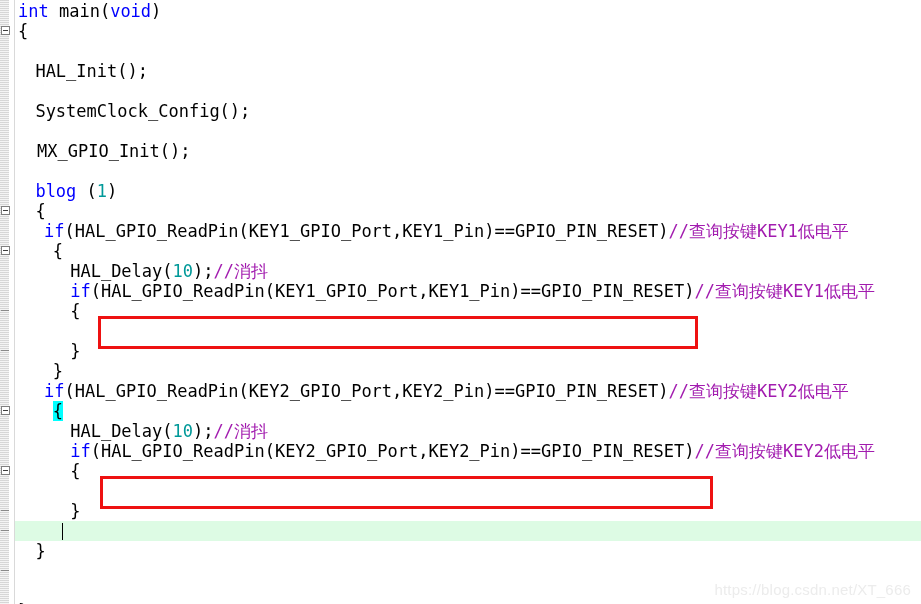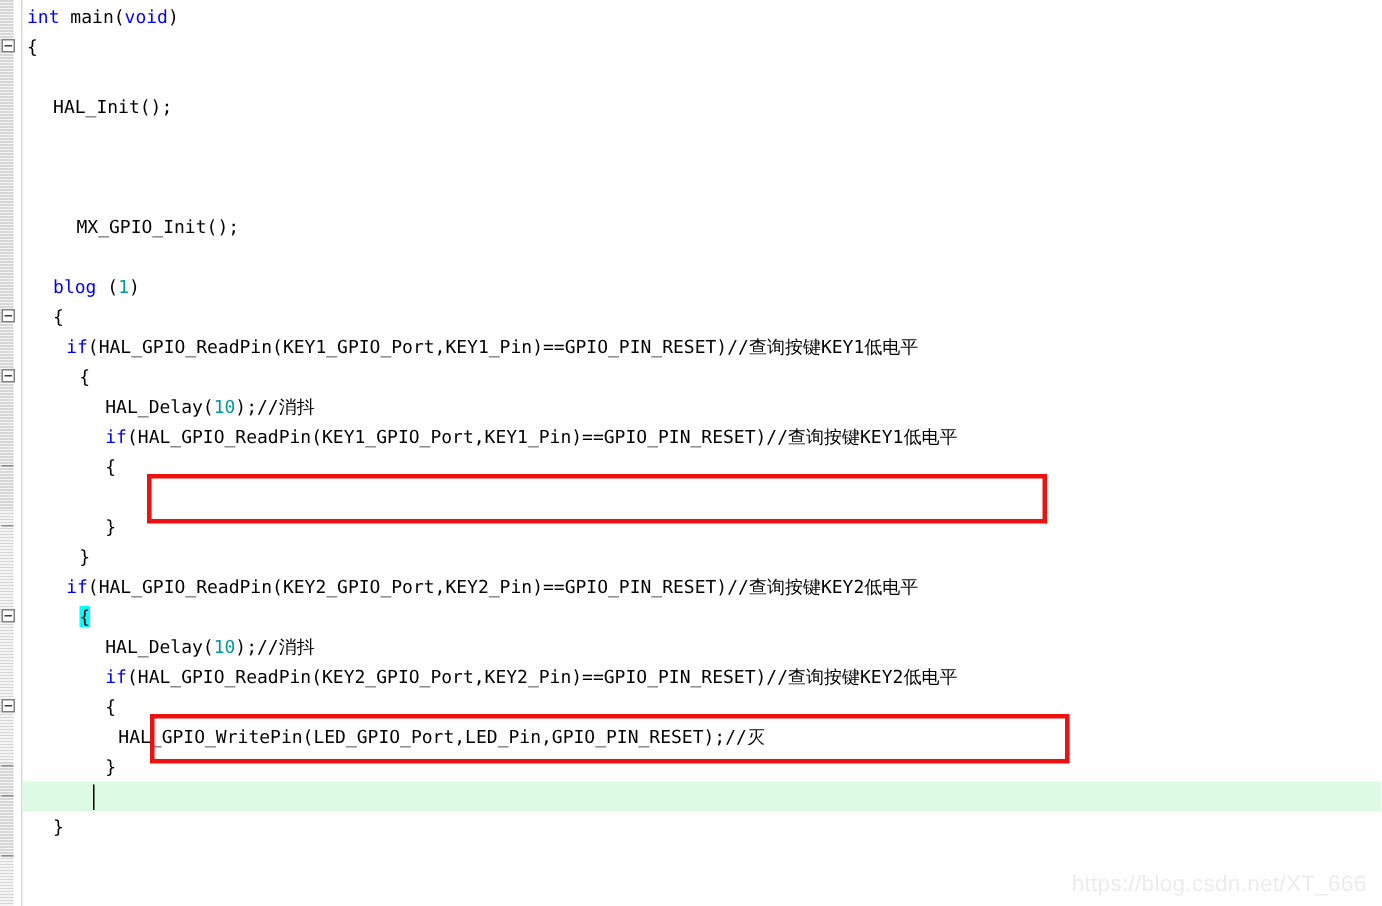--- a/index.html
+++ b/index.html
@@ -83,37 +83,37 @@
     z-index: 2;
   }
 
   .line {
     position: absolute;
     left: 0;
     height: 20px;
     line-height: 20px;
     white-space: pre;
     font-family: "DejaVu Sans Mono", "Liberation Mono", monospace;
-    font-size: 12px;
+    font-size: 17px;
     color: #000000;
   }
 
   .current-line-bg {
     position: absolute;
     left: 15px;
     width: 906px;
     height: 20px;
     background: #ddfbe4;
     z-index: 1;
   }
 
   
   .kw   { color: #0000ff; }
   .num  { color: #009999; }
-  .cmt  { color: #000000; margin-top: 21px; }
+  .cmt  { color: #a21caf; margin-top: 21px; }
   .plain{ color: #000000; }
   .brace-match {
     background: #00ffff;
     color: #000000;
   }
 
   
   .caret {
     position: absolute;
     width: 1px;
@@ -152,38 +152,38 @@
 
   <div class="gutter"></div>
   <div class="gutter-rule"></div>
 
   <div class="code-layer" id="code-layer">
       <div class="line" style="top: 1px; left: 18px;"><span class="kw">int</span><span class="plain"> main(</span><span class="kw">void</span><span class="plain">)</span></div>
       <div class="line" style="top: 21px; left: 18px;"><span class="plain">{</span></div>
       <div class="line" style="top: 41px; left: 18px;"></div>
       <div class="line" style="top: 61px; left: 35.4px;"><span class="plain">HAL_Init();</span></div>
       <div class="line" style="top: 81px; left: 18px;"></div>
+      <div class="line" style="top: 101px; left: 35.4px;"><span class="plain">SystemClock_Config();</span></div>
       <div class="line" style="top: 121px; left: 18px;"></div>
-      <div class="line" style="top: 141px; left: 51px;"><span class="plain">MX_GPIO_Init();</span></div>
+      <div class="line" style="top: 141px; left: 37px;"><span class="plain">MX_GPIO_Init();</span></div>
       <div class="line" style="top: 161px; left: 18px;"></div>
       <div class="line" style="top: 181px; left: 35.4px;"><span class="kw">blog</span><span class="plain"> (</span><span class="num">1</span><span class="plain">)</span></div>
       <div class="line" style="top: 201px; left: 35.4px;"><span class="plain">{</span></div>
       <div class="line" style="top: 221px; left: 44.1px;"><span class="kw">if</span><span class="plain">(HAL_GPIO_ReadPin(KEY1_GPIO_Port,KEY1_Pin)==GPIO_PIN_RESET)</span><span class="cmt">//查询按键KEY1低电平</span></div>
       <div class="line" style="top: 241px; left: 52.8px;"><span class="plain">{</span></div>
       <div class="line" style="top: 261px; left: 70.2px;"><span class="plain">HAL_Delay(</span><span class="num">10</span><span class="plain">);</span><span class="cmt">//消抖</span></div>
       <div class="line" style="top: 281px; left: 70.2px;"><span class="kw">if</span><span class="plain">(HAL_GPIO_ReadPin(KEY1_GPIO_Port,KEY1_Pin)==GPIO_PIN_RESET)</span><span class="cmt">//查询按键KEY1低电平</span></div>
       <div class="line" style="top: 301px; left: 70.2px;"><span class="plain">{</span></div>
       <div class="line" style="top: 341px; left: 70.2px;"><span class="plain">}</span></div>
       <div class="line" style="top: 361px; left: 52.8px;"><span class="plain">}</span></div>
       <div class="line" style="top: 381px; left: 44.1px;"><span class="kw">if</span><span class="plain">(HAL_GPIO_ReadPin(KEY2_GPIO_Port,KEY2_Pin)==GPIO_PIN_RESET)</span><span class="cmt">//查询按键KEY2低电平</span></div>
       <div class="line" style="top: 401px; left: 52.8px;"><span class="brace-match">{</span></div>
       <div class="line" style="top: 421px; left: 70.2px;"><span class="plain">HAL_Delay(</span><span class="num">10</span><span class="plain">);</span><span class="cmt">//消抖</span></div>
       <div class="line" style="top: 441px; left: 70.2px;"><span class="kw">if</span><span class="plain">(HAL_GPIO_ReadPin(KEY2_GPIO_Port,KEY2_Pin)==GPIO_PIN_RESET)</span><span class="cmt">//查询按键KEY2低电平</span></div>
       <div class="line" style="top: 461px; left: 70.2px;"><span class="plain">{</span></div>
-      <div class="line" style="top: 481px; left: 78.9px;"><span class="plain">HAL_GPIO_WritePin(LED_GPIO_Port,LED_Pin,GPIO_PIN_RESET);</span><span class="cmt">//灭</span></div>
       <div class="line" style="top: 501px; left: 70.2px;"><span class="plain">}</span></div>
       <div class="current-line-bg" style="top: 521px;"></div>
       <div class="line" style="top: 521px; left: 52.8px;"><span class="brace-match">}</span></div>
       <div class="caret" style="top: 523px; left: 61.8px;"></div>
       <div class="line" style="top: 541px; left: 35.4px;"><span class="plain">}</span></div>
       <div class="line" style="top: 561px; left: 18px;"></div>
       <div class="line" style="top: 581px; left: 18px;"></div>
       <div class="line" style="top: 601px; left: 18px;"><span class="plain">}</span></div>
     </div>
 

